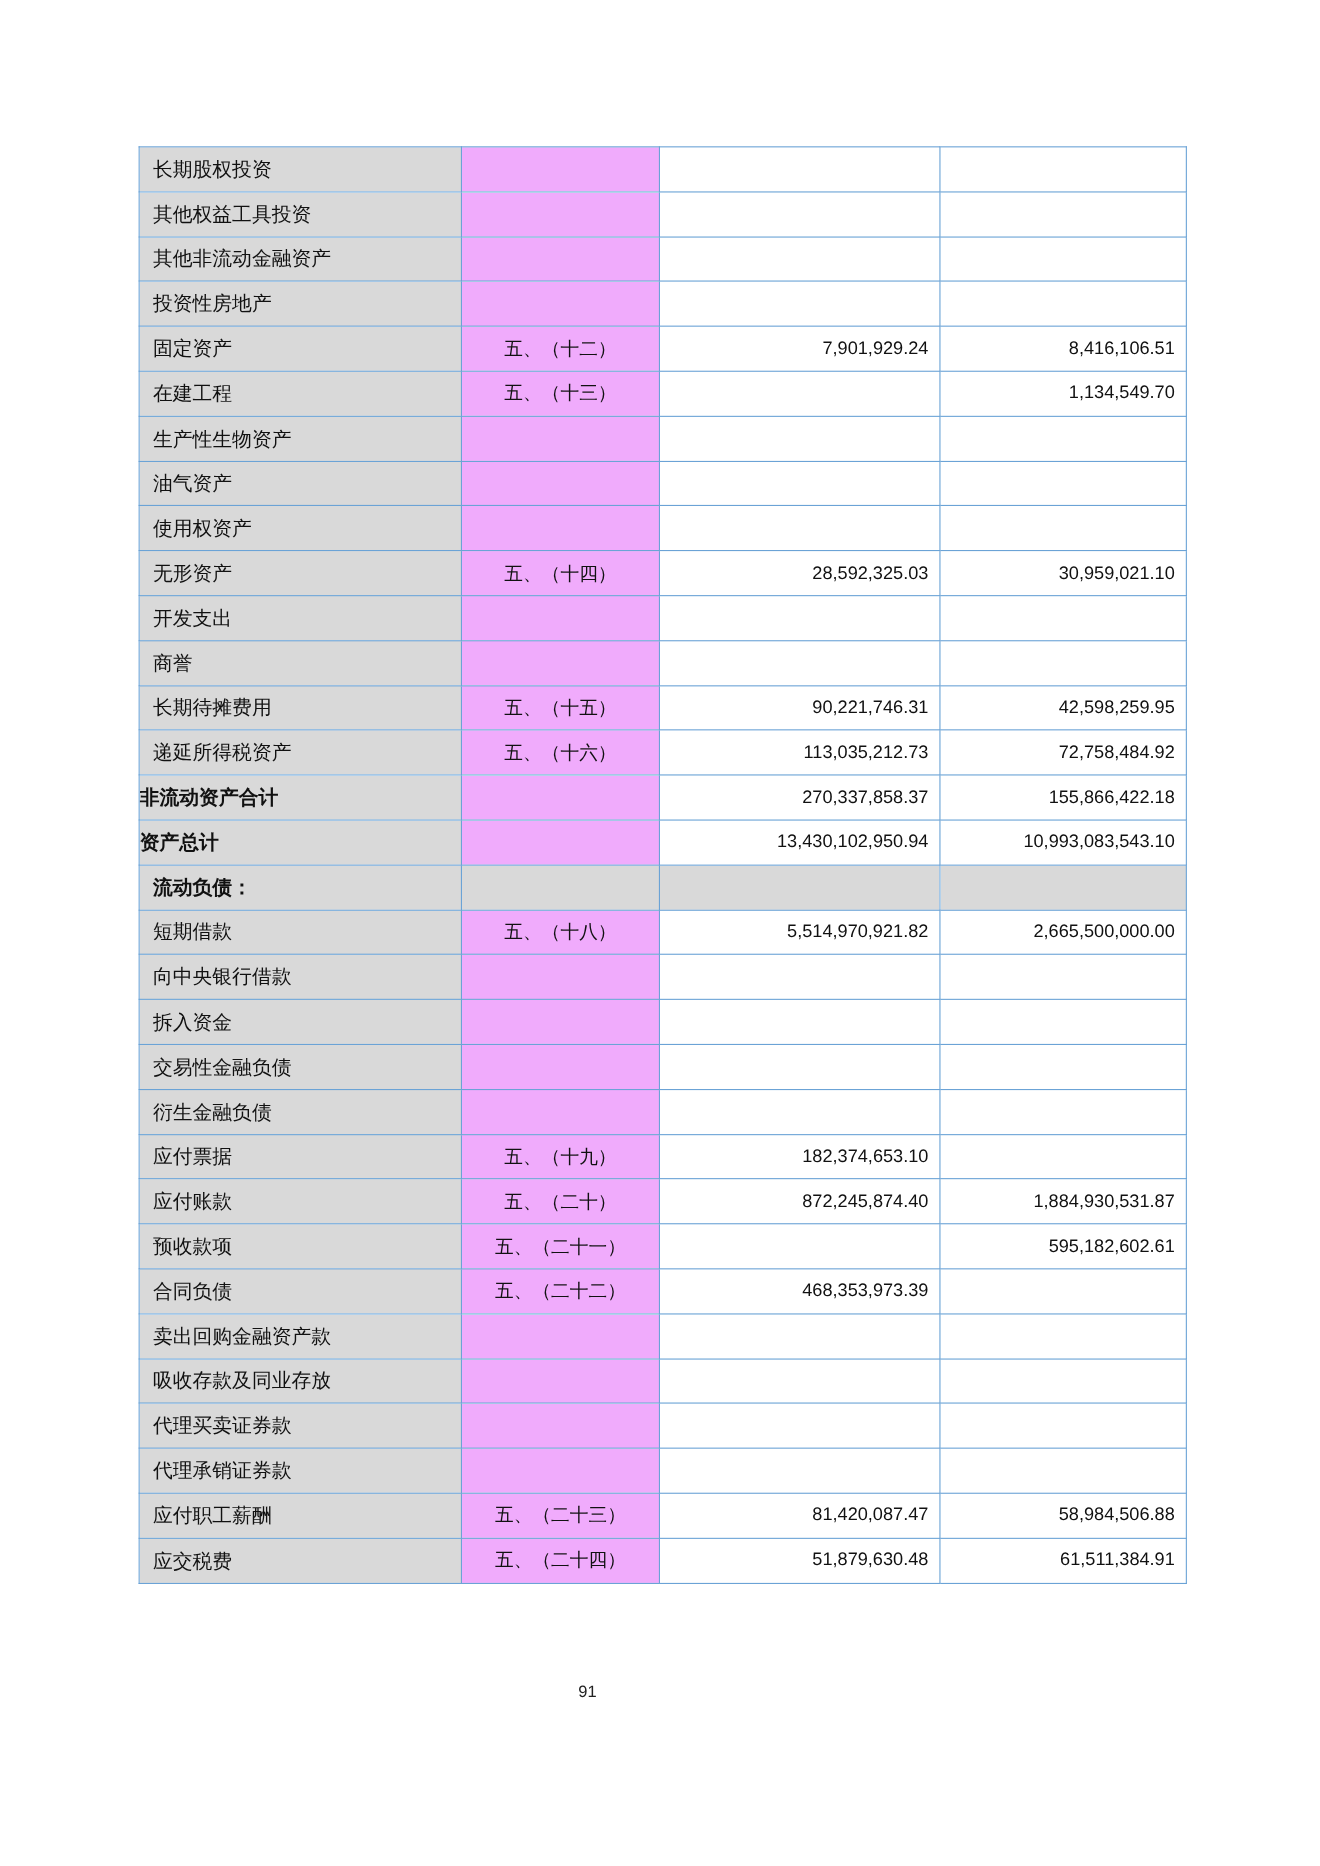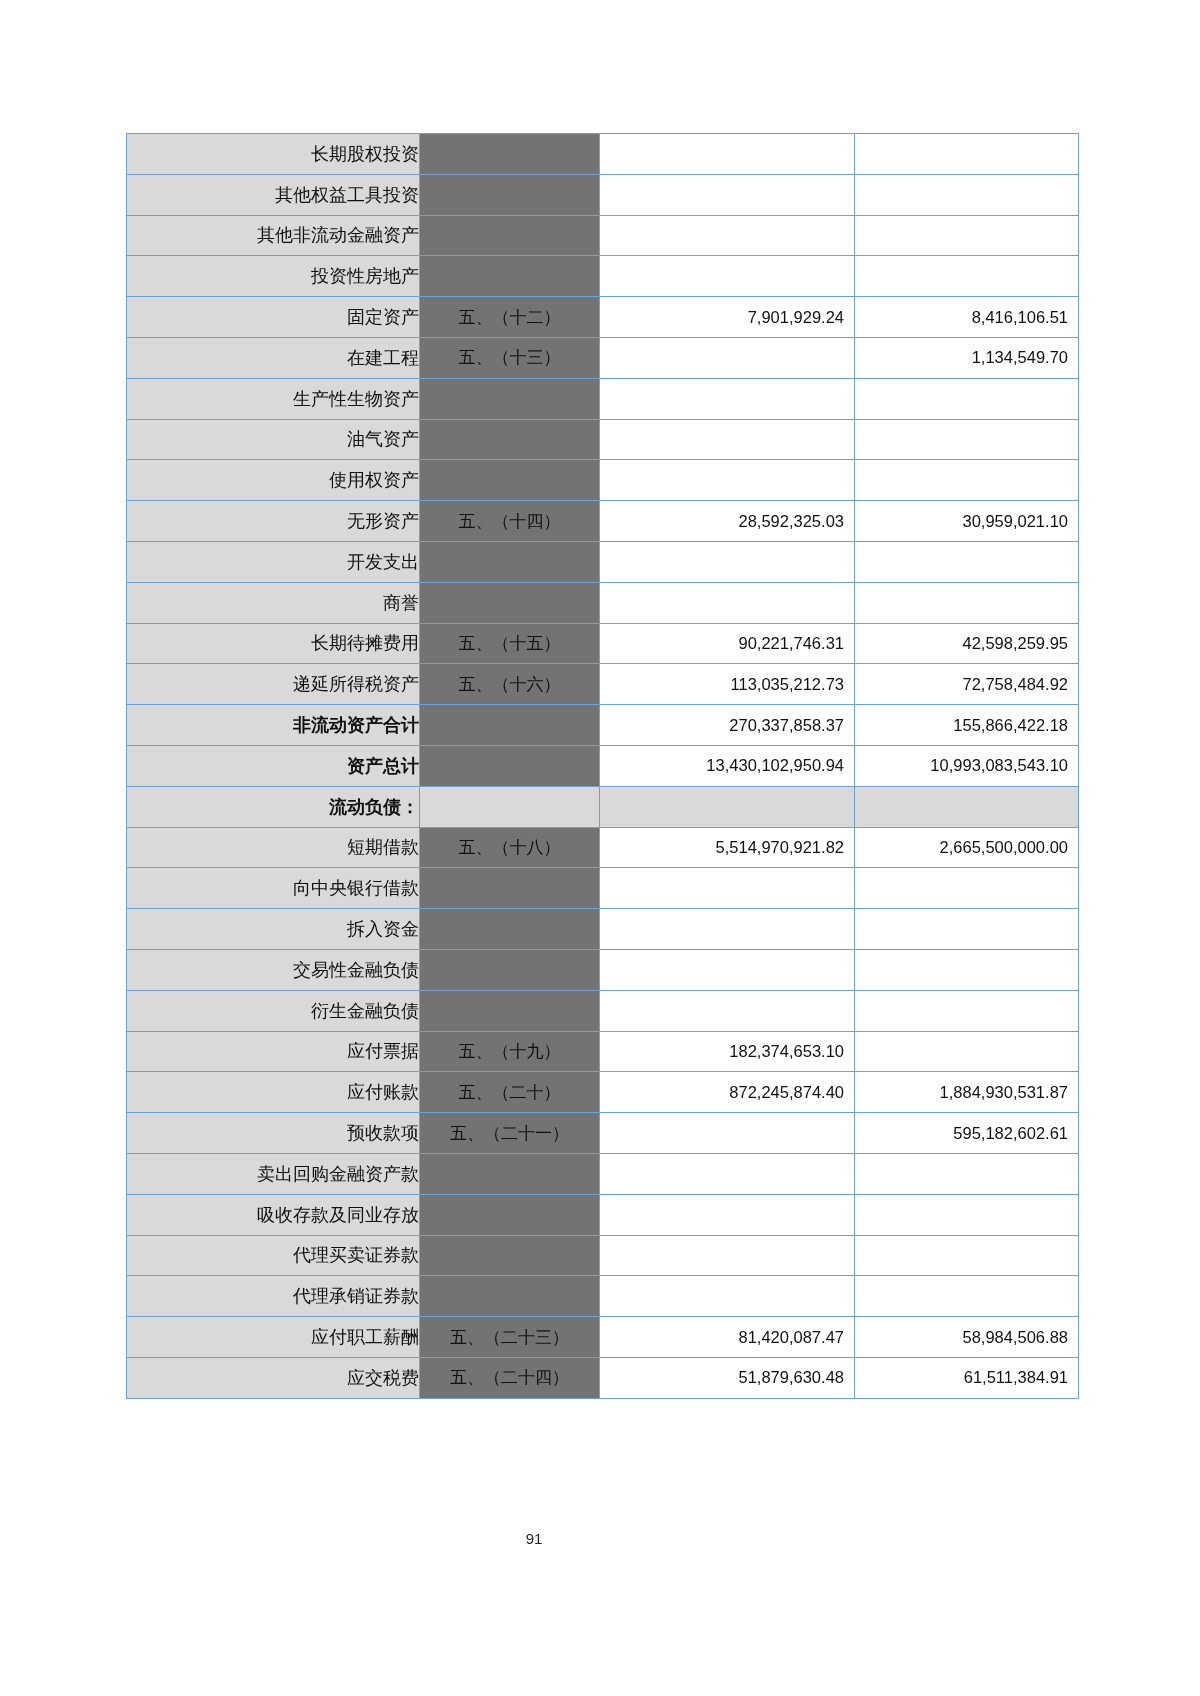--- a/index.html
+++ b/index.html
@@ -23,24 +23,24 @@
     border: 1px solid #6BA3D6;
     height: 40.8px;
     vertical-align: middle;
     overflow: hidden;
     white-space: nowrap;
   }
   td.c-label {
     background: #D9D9D9;
     padding-left: 12px;
     font-size: 18px;
-    text-align: right;
+    text-align: left;
   }
   td.c-note {
-    background: #737373;
+    background: #f0abfc;
     text-align: center;
     font-size: 17px;
   }
   td.c-num {
     background: #ffffff;
     text-align: right;
     padding-right: 10px;
     font-family: "Liberation Sans", sans-serif;
     font-size: 16.5px;
   }
@@ -243,20 +243,26 @@
       <td class="c-num">1,884,930,531.87</td>
     </tr>
 
     <tr class="r-item">
       <td class="c-label">预收款项</td>
       <td class="c-note">五、（二十一）</td>
       <td class="c-num"></td>
       <td class="c-num">595,182,602.61</td>
     </tr>
 
+    <tr class="r-item">
+      <td class="c-label">合同负债</td>
+      <td class="c-note">五、（二十二）</td>
+      <td class="c-num">468,353,973.39</td>
+      <td class="c-num"></td>
+    </tr>
 
     <tr class="r-item">
       <td class="c-label">卖出回购金融资产款</td>
       <td class="c-note"></td>
       <td class="c-num"></td>
       <td class="c-num"></td>
     </tr>
 
     <tr class="r-item">
       <td class="c-label">吸收存款及同业存放</td>

